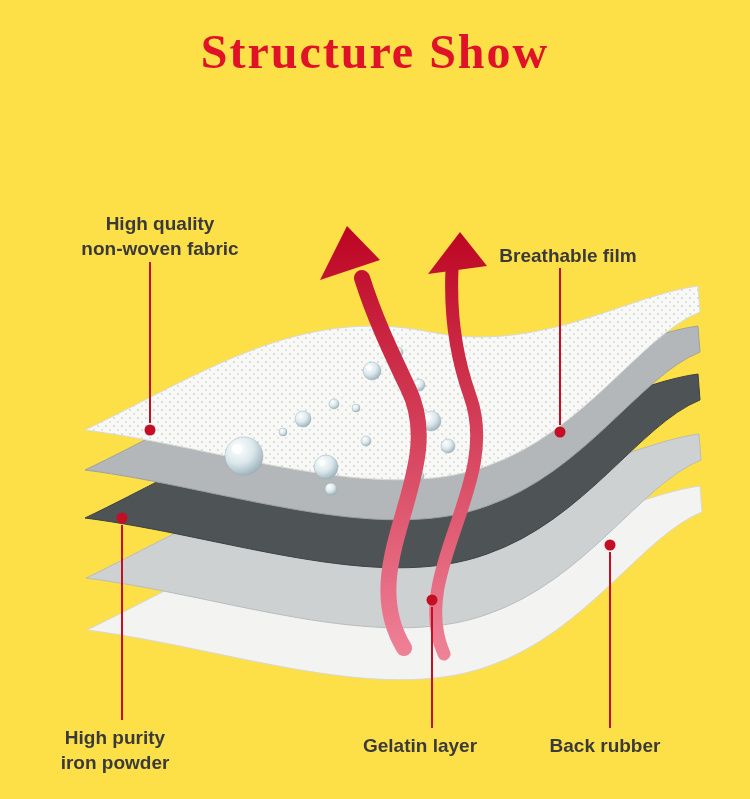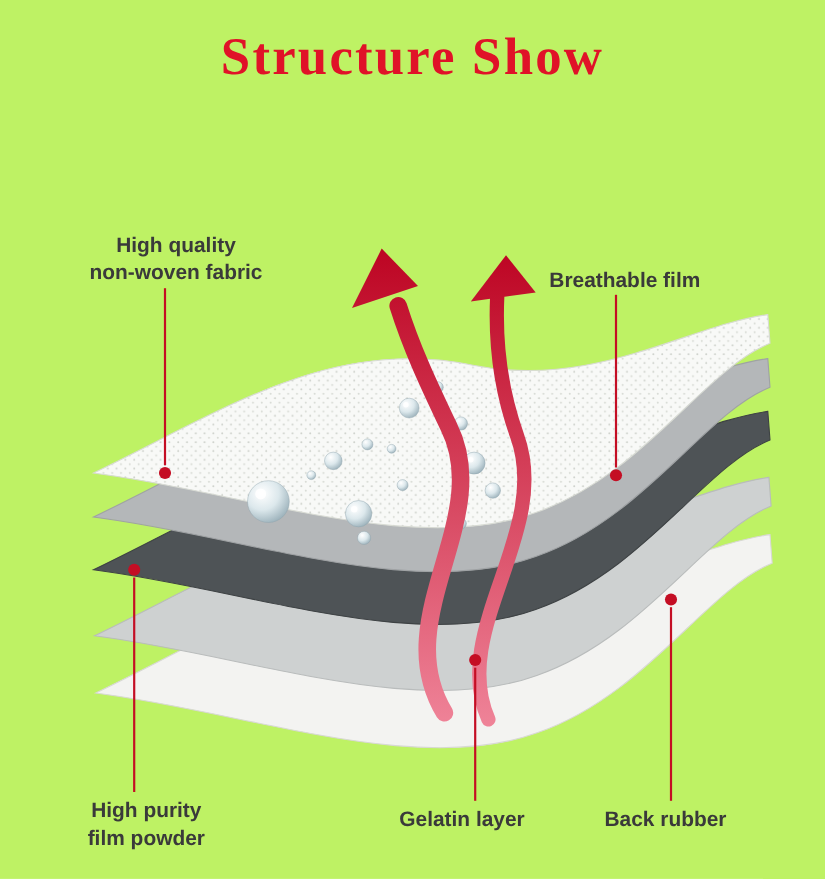--- a/index.html
+++ b/index.html
@@ -25,28 +25,28 @@
   }
   .diagram{position:absolute;top:0;left:0;}
   .label{
     position:absolute;
     font-weight:bold;color:#3a3a3a;
     font-size:19px;line-height:1.3;text-align:center;
   }
   .label span{display:block;}
   .lbl-fabric{left:55px;top:212px;width:210px;}
   .lbl-film{left:468px;top:244px;width:200px;}
-  .lbl-iron{left:43px;top:726px;width:180px;}
+  .lbl-iron{left:25px;top:726px;width:180px;}
   .lbl-gelatin{left:330px;top:734px;width:180px;}
   .lbl-rubber{left:515px;top:734px;width:180px;}
 </style>
 </head>
 <body>
 
-<div class="page" style="background-color: #bef264;">
+<div class="page" style="background-color: #fde047;">
 
   <h1 class="title" style="color: rgb(224, 18, 40);">Structure Show</h1>
 
 
   <svg class="diagram" width="750" height="799" viewBox="0 0 750 799">
     <defs>
       <pattern id="dotTex" width="8" height="8" patternUnits="userSpaceOnUse">
         <circle cx="2" cy="2" r="0.9" fill="#c7cbc4"></circle>
         <circle cx="6" cy="6" r="0.9" fill="#d2d6cf"></circle>
       </pattern>
@@ -132,21 +132,21 @@
     <span>High quality</span>
     <span>non-woven fabric</span>
   </div>
 
   <div class="label lbl-film">
     <span>Breathable film</span>
   </div>
 
   <div class="label lbl-iron">
     <span>High purity</span>
-    <span>film powder</span>
+    <span>iron powder</span>
   </div>
 
   <div class="label lbl-rubber">
     <span>Back rubber</span>
   </div>
 
   <div class="label lbl-gelatin">
     <span>Gelatin layer</span>
   </div>
 

